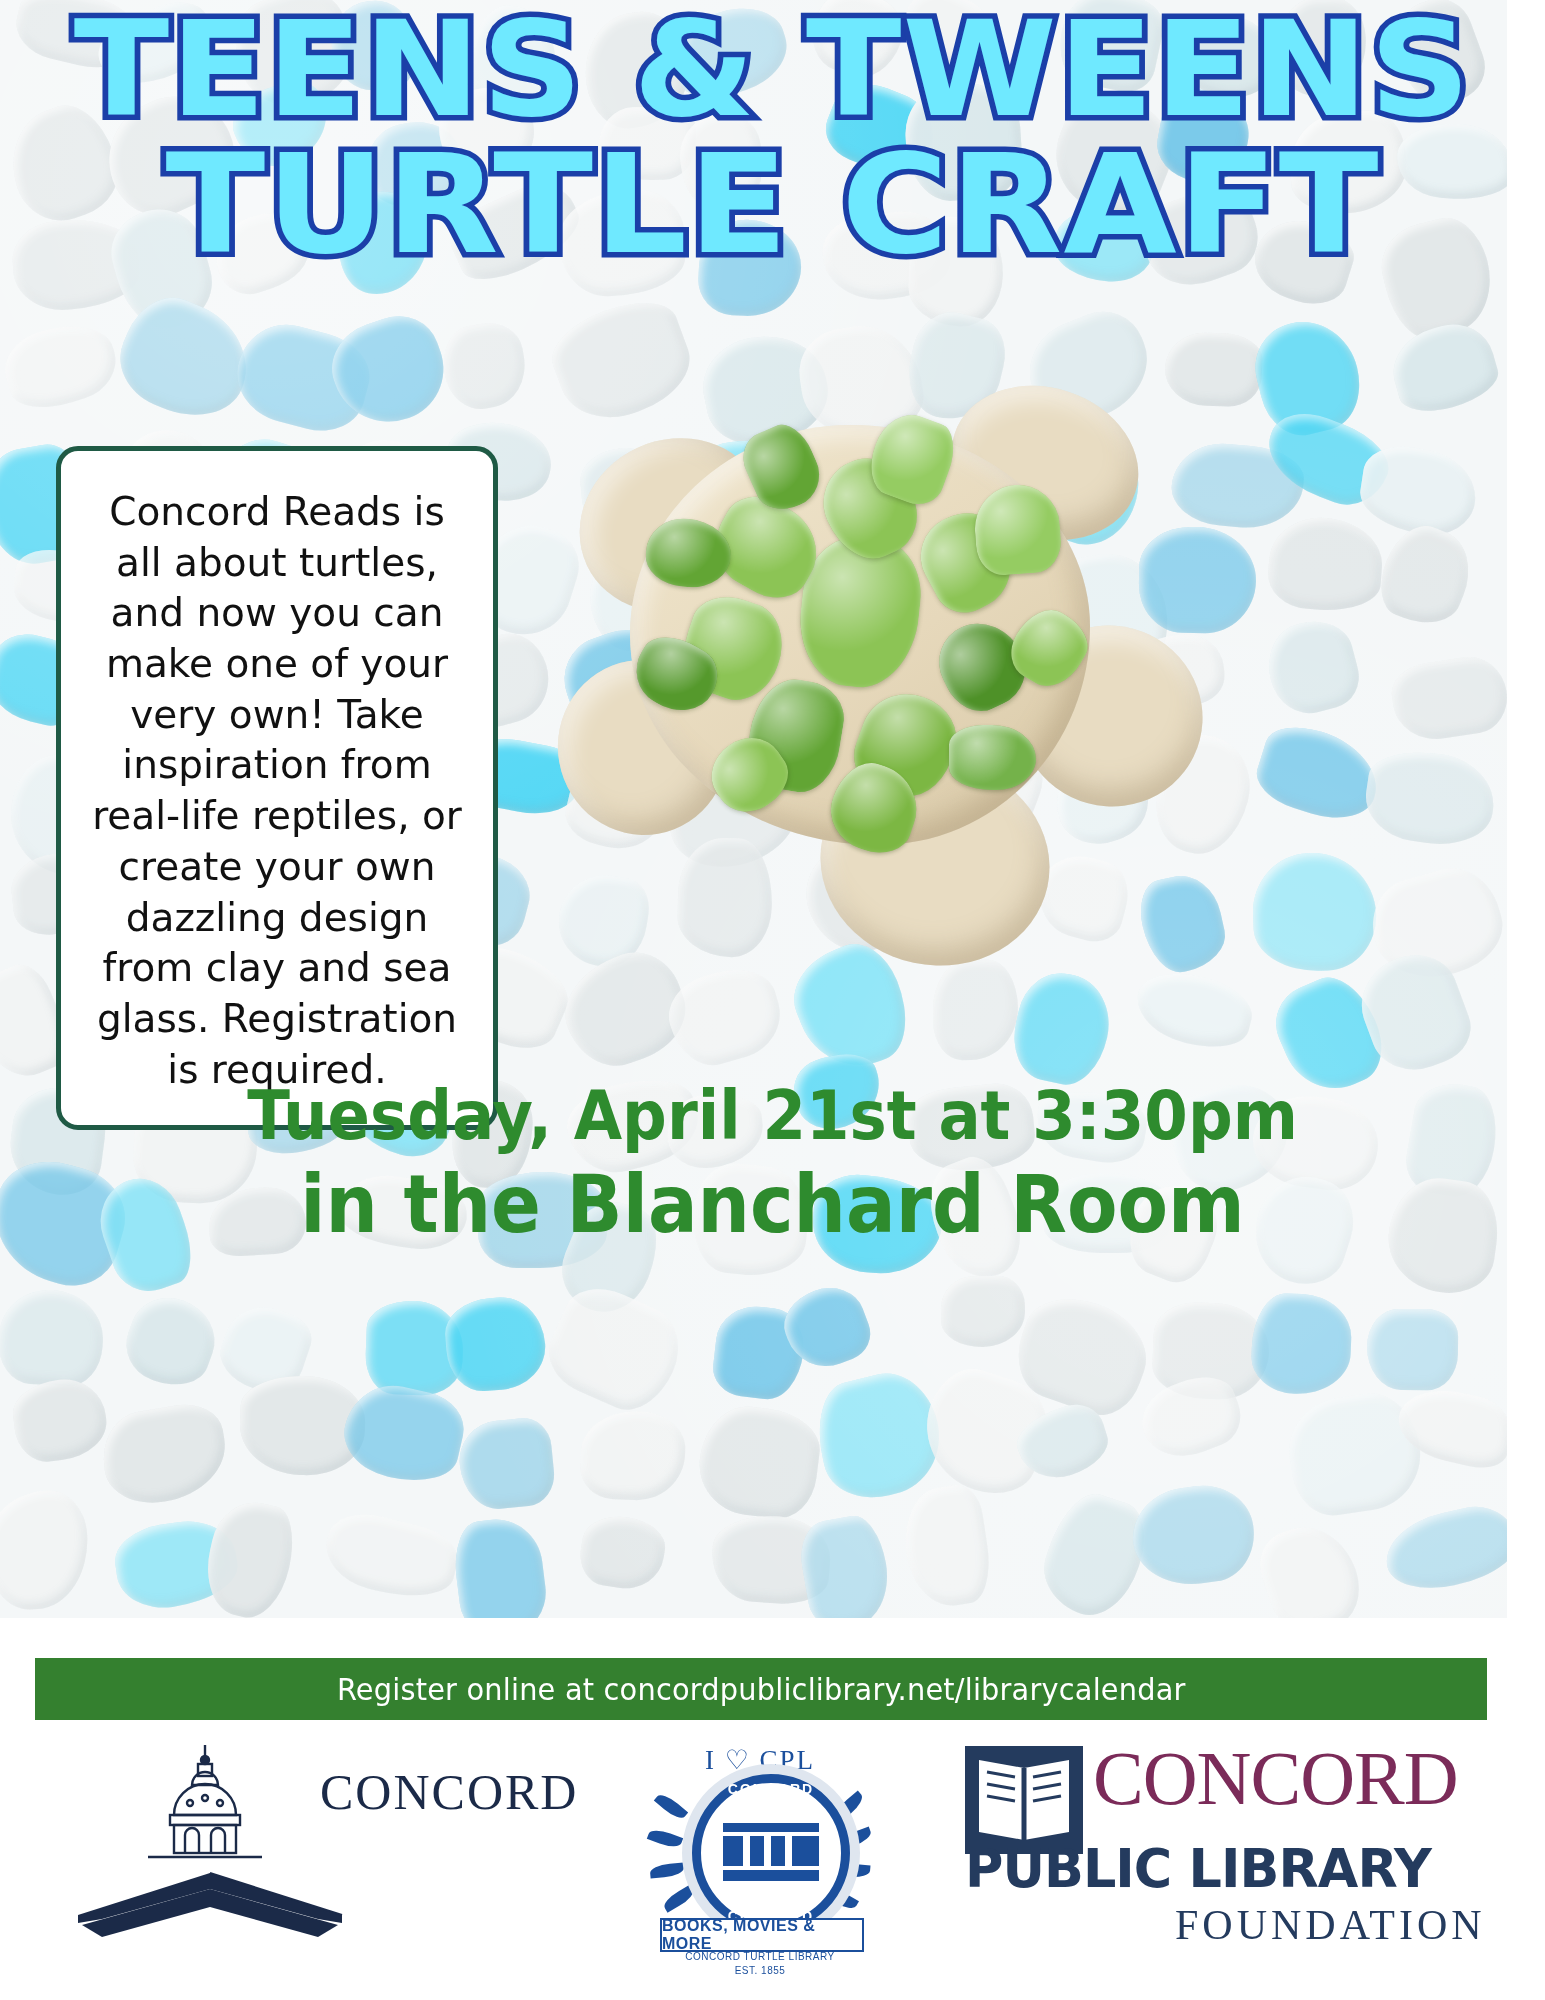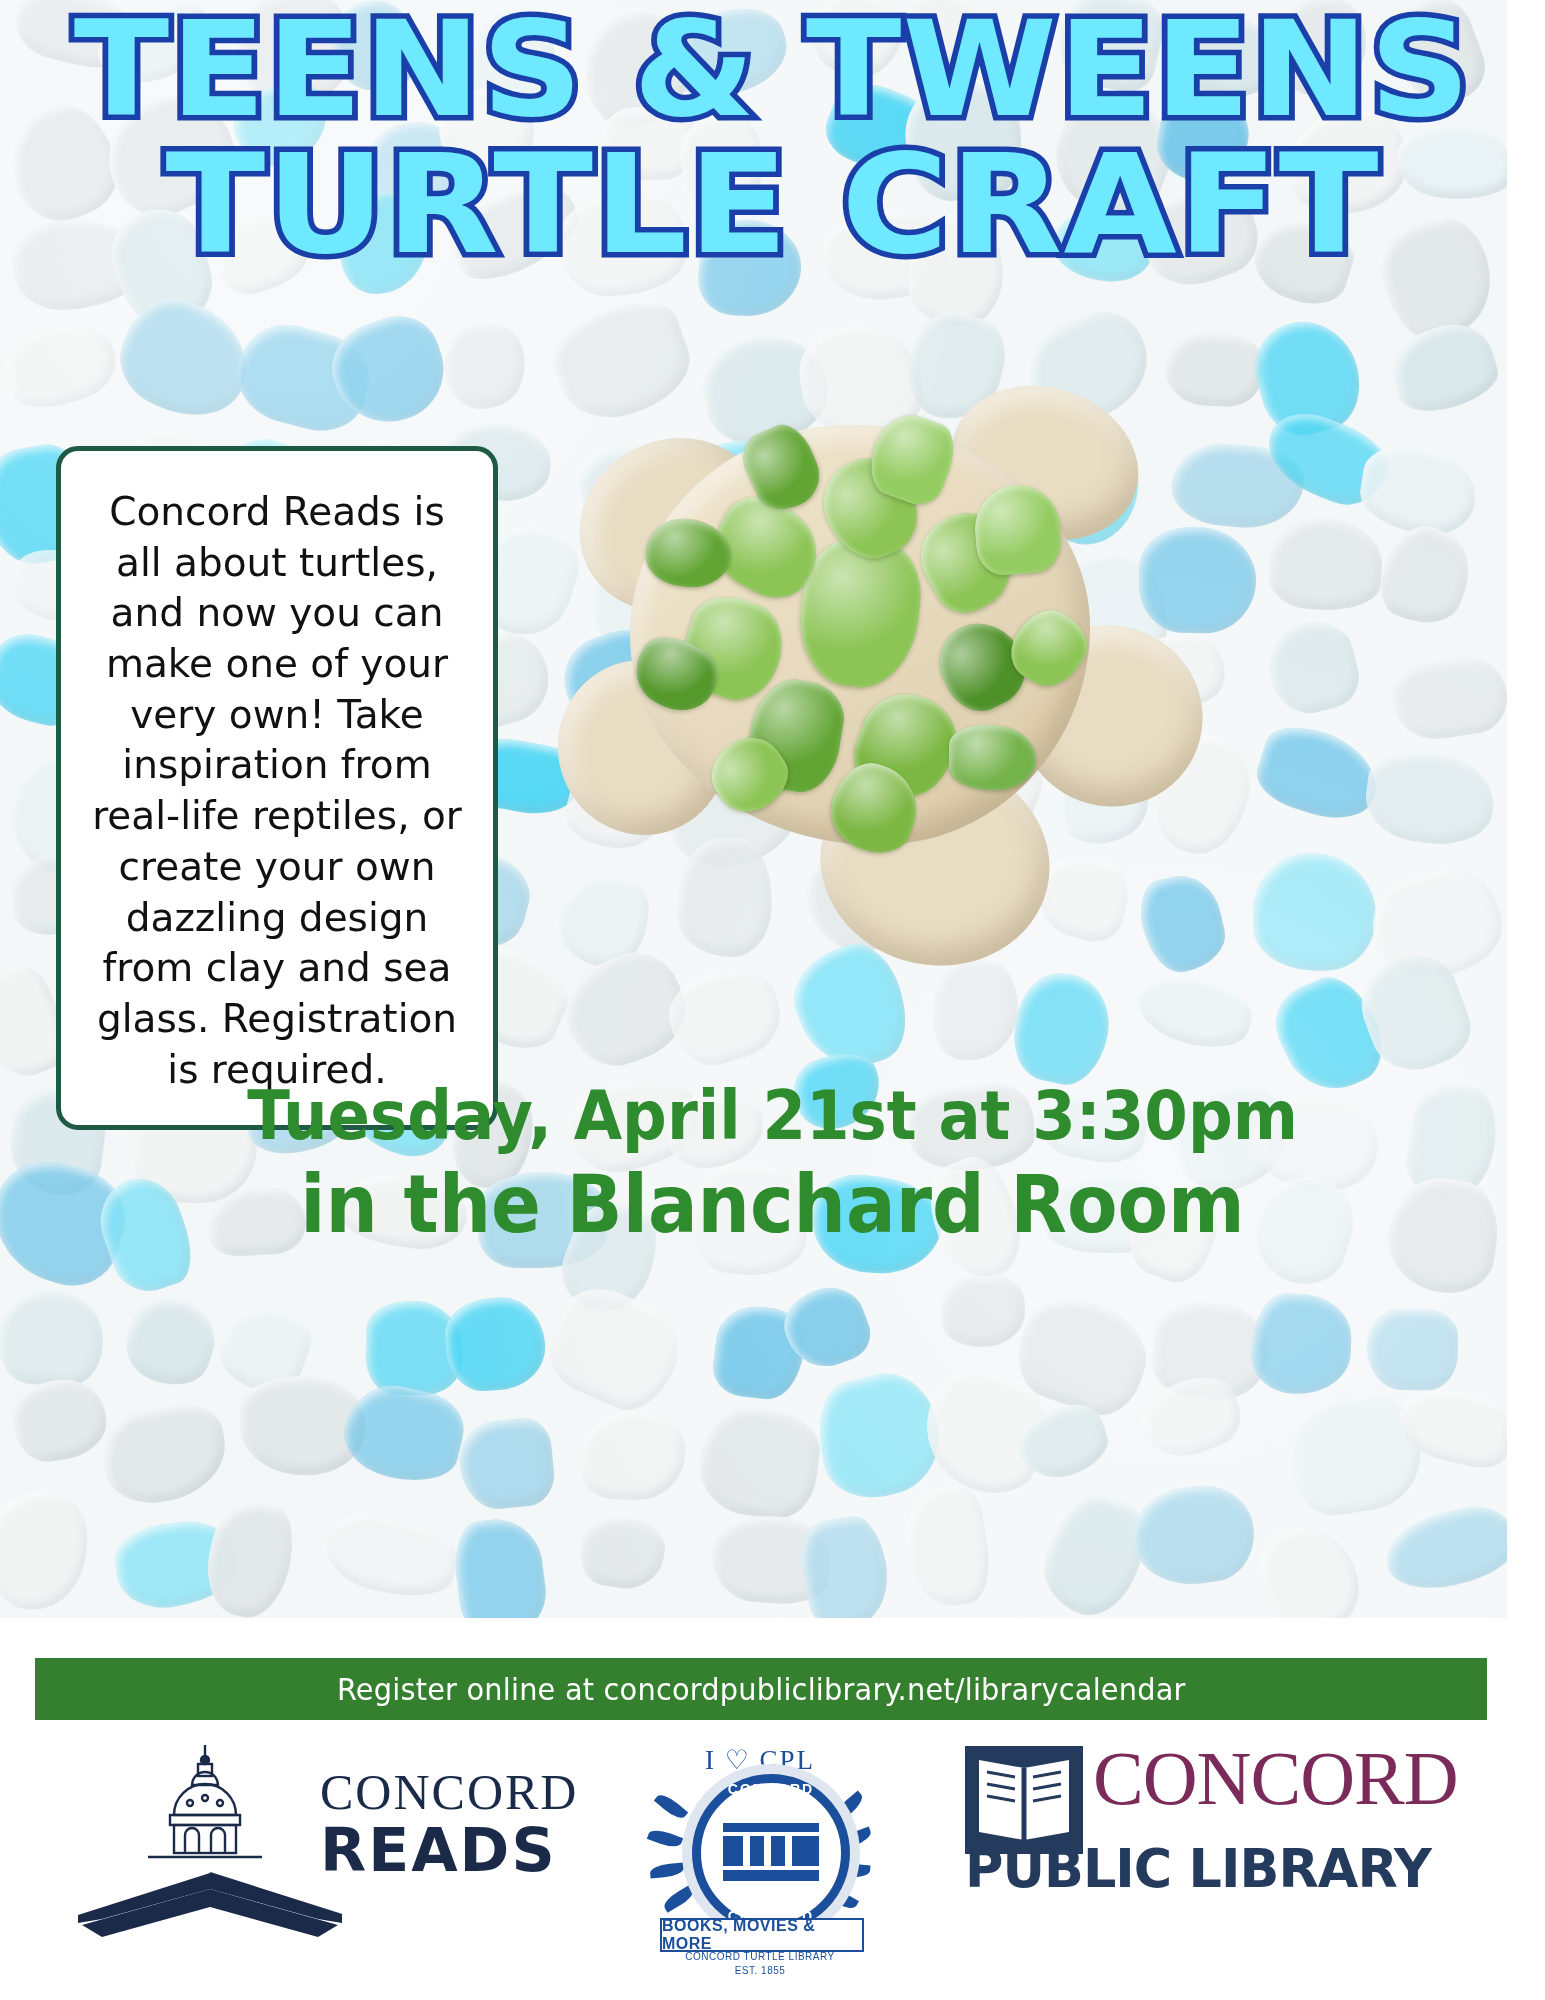--- a/index.html
+++ b/index.html
@@ -405,21 +405,20 @@
     </svg>
     <svg id="cr-book" viewBox="0 0 280 80">
       <path d="M140 10 L272 52 L272 60 L248 56 L140 26 Z" fill="#1B2A48"></path>
       <path d="M140 10 L8 52 L8 60 L32 56 L140 26 Z" fill="#1B2A48"></path>
       <path d="M140 26 L268 62 L248 74 L140 44 Z" fill="#1B2A48"></path>
       <path d="M140 26 L12 62 L32 74 L140 44 Z" fill="#1B2A48"></path>
       <path d="M140 10 L272 52" stroke="#1B2A48" stroke-width="2" fill="none"></path>
     </svg>
     <div id="cr-word">
       <div id="cr-concord">CONCORD</div>
-      <div id="cr-reads">READS</div>
     </div>
   </div>
 
   <div id="cpl">
     <div id="cpl-top">I ♡ CPL</div>
     <div class="leaf" style="left:14px;top:60px;transform:rotate(40deg);"></div>
     <div class="leaf" style="left:8px;top:92px;transform:rotate(20deg);"></div>
     <div class="leaf" style="left:10px;top:124px;transform:rotate(-5deg);"></div>
     <div class="leaf" style="left:22px;top:152px;transform:rotate(-30deg);"></div>
     <div class="leaf" style="right:14px;top:60px;transform:rotate(-40deg);"></div>
@@ -451,15 +450,16 @@
     <svg id="fnd-book" viewBox="0 0 118 108">
       <rect x="0" y="0" width="118" height="108" fill="#243B5E"></rect>
       <path d="M59 22 L14 14 L14 86 L59 94 Z" fill="#ffffff"></path>
       <path d="M59 22 L104 14 L104 86 L59 94 Z" fill="#ffffff"></path>
       <path d="M59 22 L59 94" stroke="#243B5E" stroke-width="5"></path>
       <path d="M22 26 L50 31 M22 38 L50 43 M22 50 L50 55" stroke="#243B5E" stroke-width="3"></path>
       <path d="M96 26 L68 31 M96 38 L68 43 M96 50 L68 55" stroke="#243B5E" stroke-width="3"></path>
     </svg>
     <div id="fnd-concord">CONCORD</div>
     <div id="fnd-pl">PUBLIC LIBRARY</div>
+    <div id="fnd-foundation">FOUNDATION</div>
   </div>
 
 </div>
 
 </body></html>

